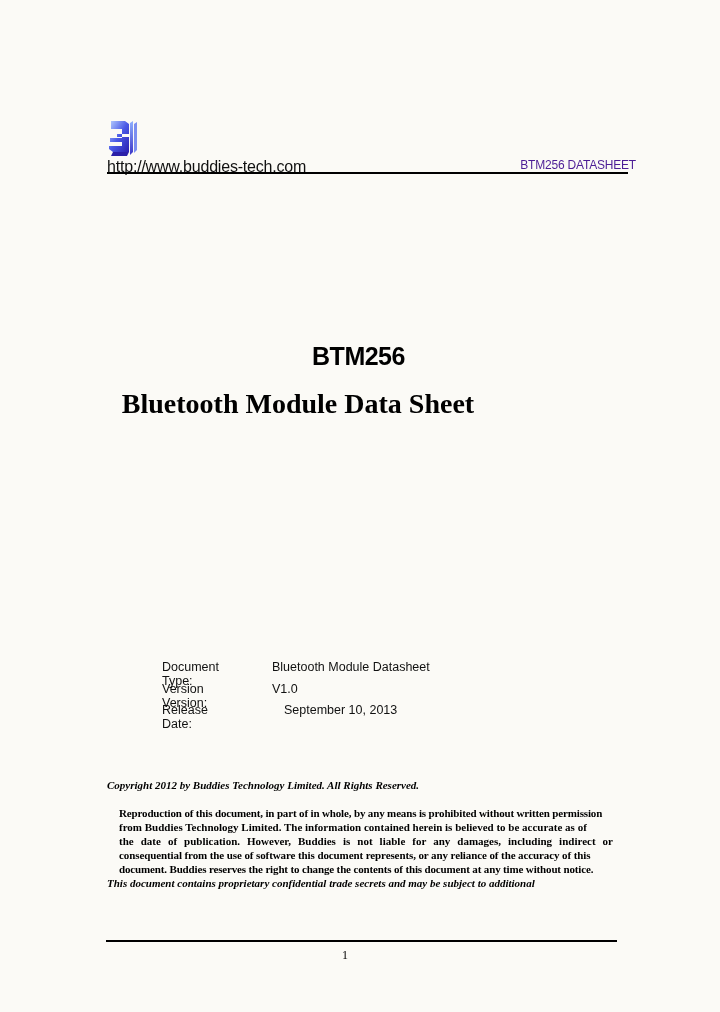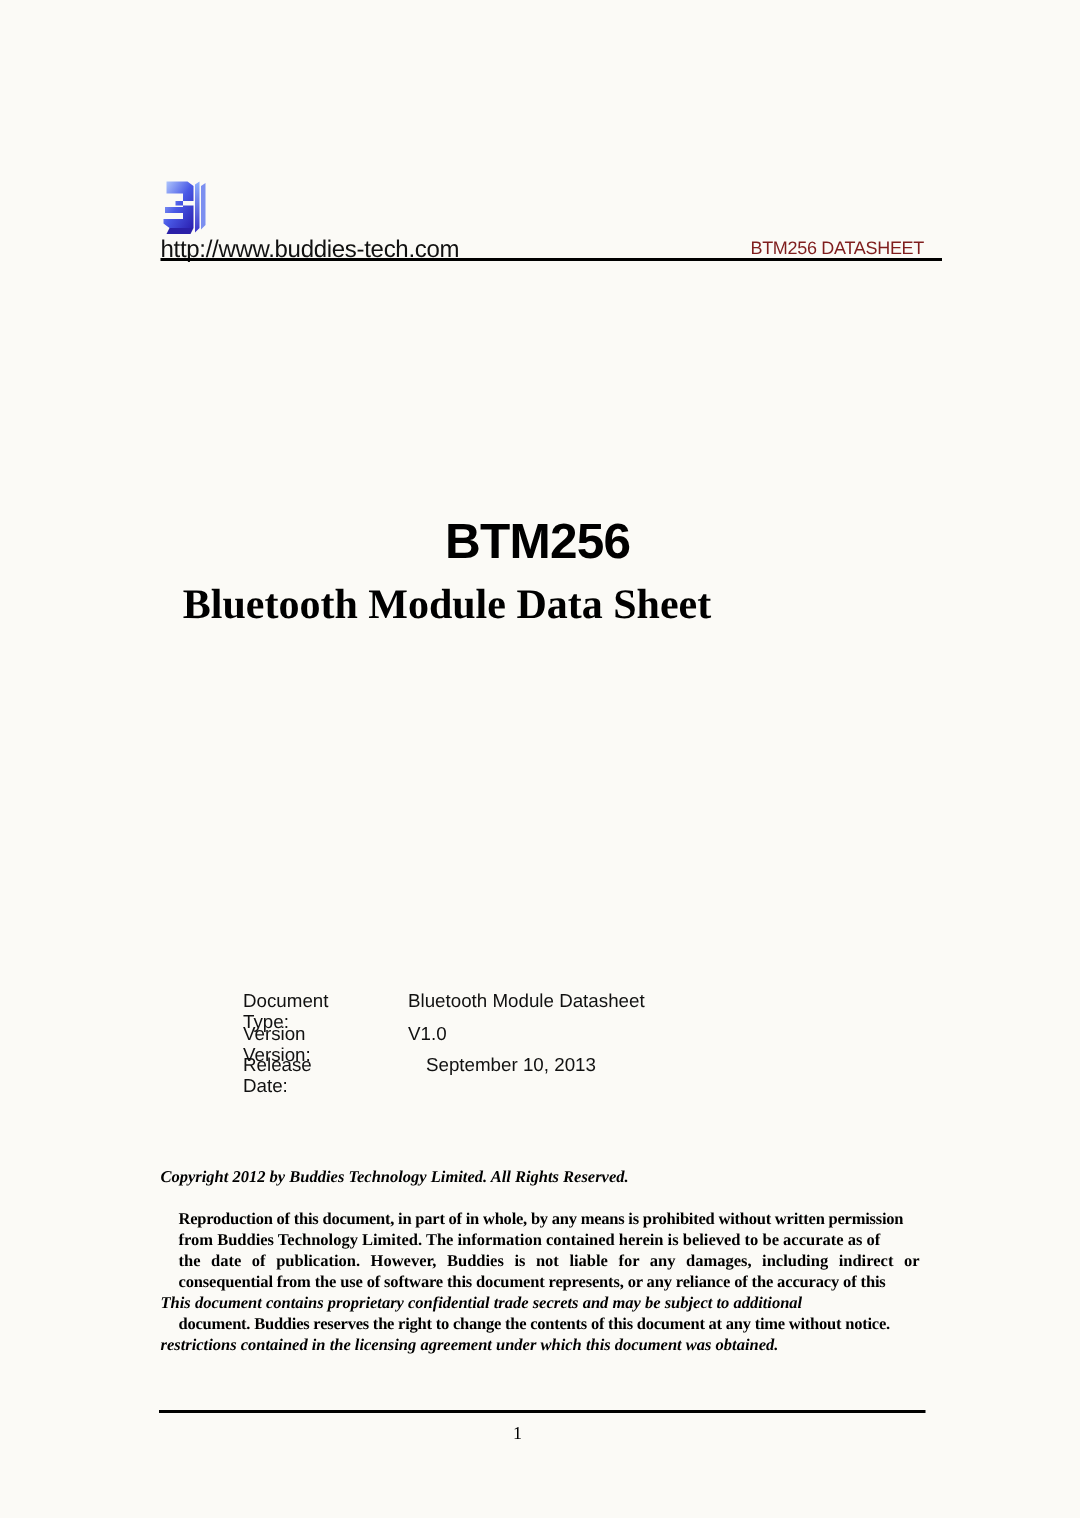--- a/index.html
+++ b/index.html
@@ -25,42 +25,42 @@
   .header-url {
     position: absolute;
     left: 107px;
     top: 158px;
     font-size: 16px;
     letter-spacing: -0.2px;
     color: #111;
   }
   .header-title {
     position: absolute;
-    right: 104px;
+    right: 84px;
     top: 158px;
     font-size: 12px;
     letter-spacing: -0.2px;
-    color: #7f1d1d;
+    color: #4c1d95;
     text-align: center;
   }
   .header-rule {
     position: absolute;
     left: 107px;
     top: 172px;
     width: 521px;
     height: 2px;
     background: #000;
   }
   .doc-title {
     position: absolute;
     left: 0;
     width: 720px;
     top: 342px;
     text-align: center;
-    font-size: 33px;
+    font-size: 25px;
     font-weight: bold;
     letter-spacing: -0.5px;
   }
   .doc-title span {
     display: inline-block;
     margin-left: -3px;
   }
   .doc-subtitle {
     position: absolute;
     left: 12px;
@@ -187,19 +187,18 @@
   </div>
 </div>
 
 <div class="copyright">Copyright 2012 by Buddies Technology Limited. All Rights Reserved.</div>
 
 <div class="legal">
   <span class="line bold" style="letter-spacing:-0.15px;">Reproduction of this document, in part of in whole, by any means is prohibited without written permission</span>
   <span class="line bold">from Buddies Technology Limited. The information contained herein is believed to be accurate as of</span>
   <span class="line bold justify">the date of publication. However, Buddies is not liable for any damages, including indirect or</span>
   <span class="line bold" style="letter-spacing:-0.1px;">consequential from the use of software this document represents, or any reliance of the accuracy of this</span>
+  <span class="line bold" style="letter-spacing:-0.15px;">document. Buddies reserves the right to change the contents of this document at any time without notice.</span>
   <span class="line ital">This document contains proprietary confidential trade secrets and may be subject to additional</span>
-  <span class="line bold" style="letter-spacing:-0.15px;">document. Buddies reserves the right to change the contents of this document at any time without notice.</span>
-  <span class="line ital">restrictions contained in the licensing agreement under which this document was obtained.</span>
 </div>
 
 <div class="footer-rule"></div>
 <div class="page-num">1</div>
 
 </body></html>

